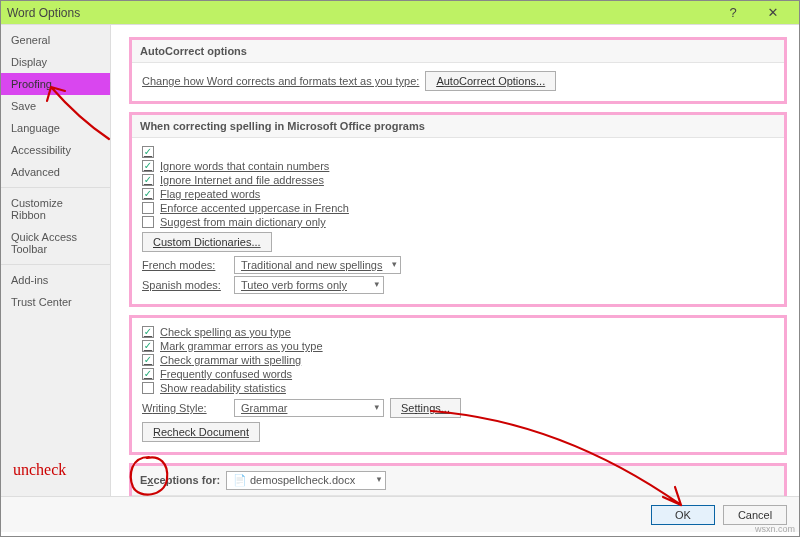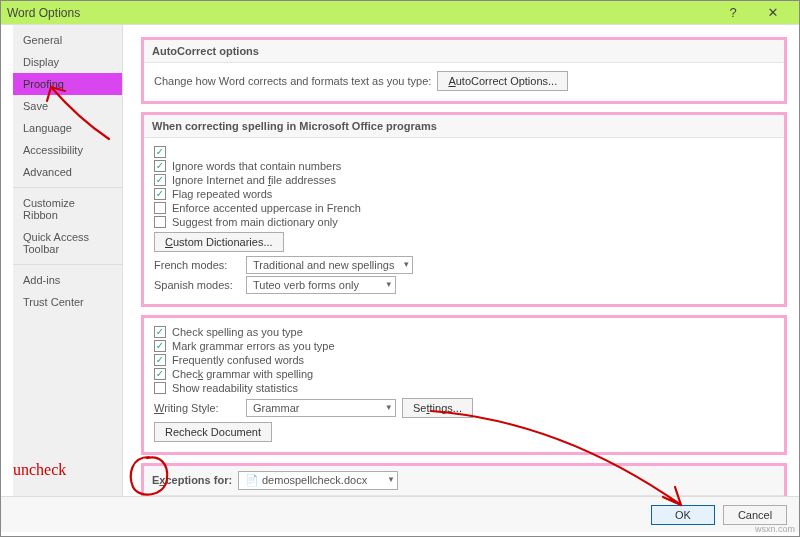--- a/index.html
+++ b/index.html
@@ -1,29 +1,29 @@
 <!DOCTYPE html>
 <html><head>
 <meta charset="utf-8">
 <style>
   * { box-sizing: border-box; font-family: "Segoe UI", Tahoma, sans-serif; }
   body { margin: 0; background: #fff; font-size: 11px; color: #333; }
   .window { width: 800px; height: 537px; border: 1px solid #888; position: relative; background: #fff; }
   .titlebar { height: 24px; background: #bef264; border-bottom: 1px solid #ddd; display: flex; align-items: center; padding: 8px 6px; }
   .titlebar .title { flex: 1; font-size: 12px; color: #444; }
   .tb-btn { width: 40px; height: 28px; display: flex; align-items: center; justify-content: center; color: #444; font-size: 13px; }
-  .body { display: flex; height: calc(100% - 28px - 36px); margin-left: 12px; }
+  .body { display: flex; height: calc(100% - 28px - 36px); }
   .sidebar { width: 110px; background: #f0f0f0; border-right: 1px solid #ddd; padding-top: 4px; }
   .side-item { padding: 5px 10px; color: #555; cursor: default; }
   .side-item.selected { background: #d946ef; color: #333; }
   .side-sep { height: 1px; background: #ddd; margin: 4px 0; }
   .content { flex: 1; overflow: auto; padding: 6px 12px 10px 18px; color: #555; }
   .section { border: 3px solid #f9a8d4; margin: 6px 0 8px 0; }
   .section-hd { background: #f7f7f7; padding: 5px 8px; font-weight: 600; color: #555; border-bottom: 1px solid #e4e4e4; }
-  .section-body { padding: 6px 10px 8px 10px; }
+  .section-body { padding: 6px 10px 8px 10px; text-decoration: underline; }
   .row { display: flex; align-items: center; margin: 2px 0; gap: 6px; }
   .chk { width: 12px; height: 12px; border: 1px solid #888; display: inline-flex; align-items: center; justify-content: center; background: #fff; }
   .chk.on::after { content: "✓"; font-size: 10px; color: #2a7; line-height: 1; }
   .chk-label { color: #555; }
   .chk-label u { text-decoration: underline; }
   .btn { background: #f5f5f5; border: 1px solid #adadad; padding: 3px 10px; color: #333; display: inline-block; }
   .sel { border: 1px solid #adadad; background: #fff; padding: 2px 18px 2px 6px; position: relative; min-width: 150px; display: inline-block; }
   .sel::after { content: "▾"; position: absolute; right: 4px; top: 2px; color: #666; font-size: 9px; }
   .lbl { min-width: 86px; display: inline-block; color: #555; }
   .footer { height: 36px; border-top: 1px solid #ddd; display: flex; align-items: center; justify-content: flex-end; gap: 8px; padding: 0 12px; background: #f7f7f7; }
@@ -120,25 +120,25 @@
           <div class="row">
               <span class="chk on"></span>
               <span class="chk-label">Check spelling as you type</span>
             </div>
           <div class="row">
               <span class="chk on"></span>
               <span class="chk-label">Mark grammar errors as you type</span>
             </div>
           <div class="row">
               <span class="chk on"></span>
-              <span class="chk-label">Frequently confused words</span>
+              <span class="chk-label">Chec<u>k</u> grammar with spelling</span>
             </div>
           <div class="row">
               <span class="chk on"></span>
-              <span class="chk-label">Chec<u>k</u> grammar with spelling</span>
+              <span class="chk-label">Frequently confused words</span>
             </div>
           <div class="row">
               <span class="chk"></span>
               <span class="chk-label">Show readability statistics</span>
             </div>
           <div class="row" style="margin-top:4px">
             <span class="lbl"><u>W</u>riting Style:</span>
             <span class="sel">Grammar</span>
             <span class="btn">Se<u>t</u>tings...</span>
           </div>

